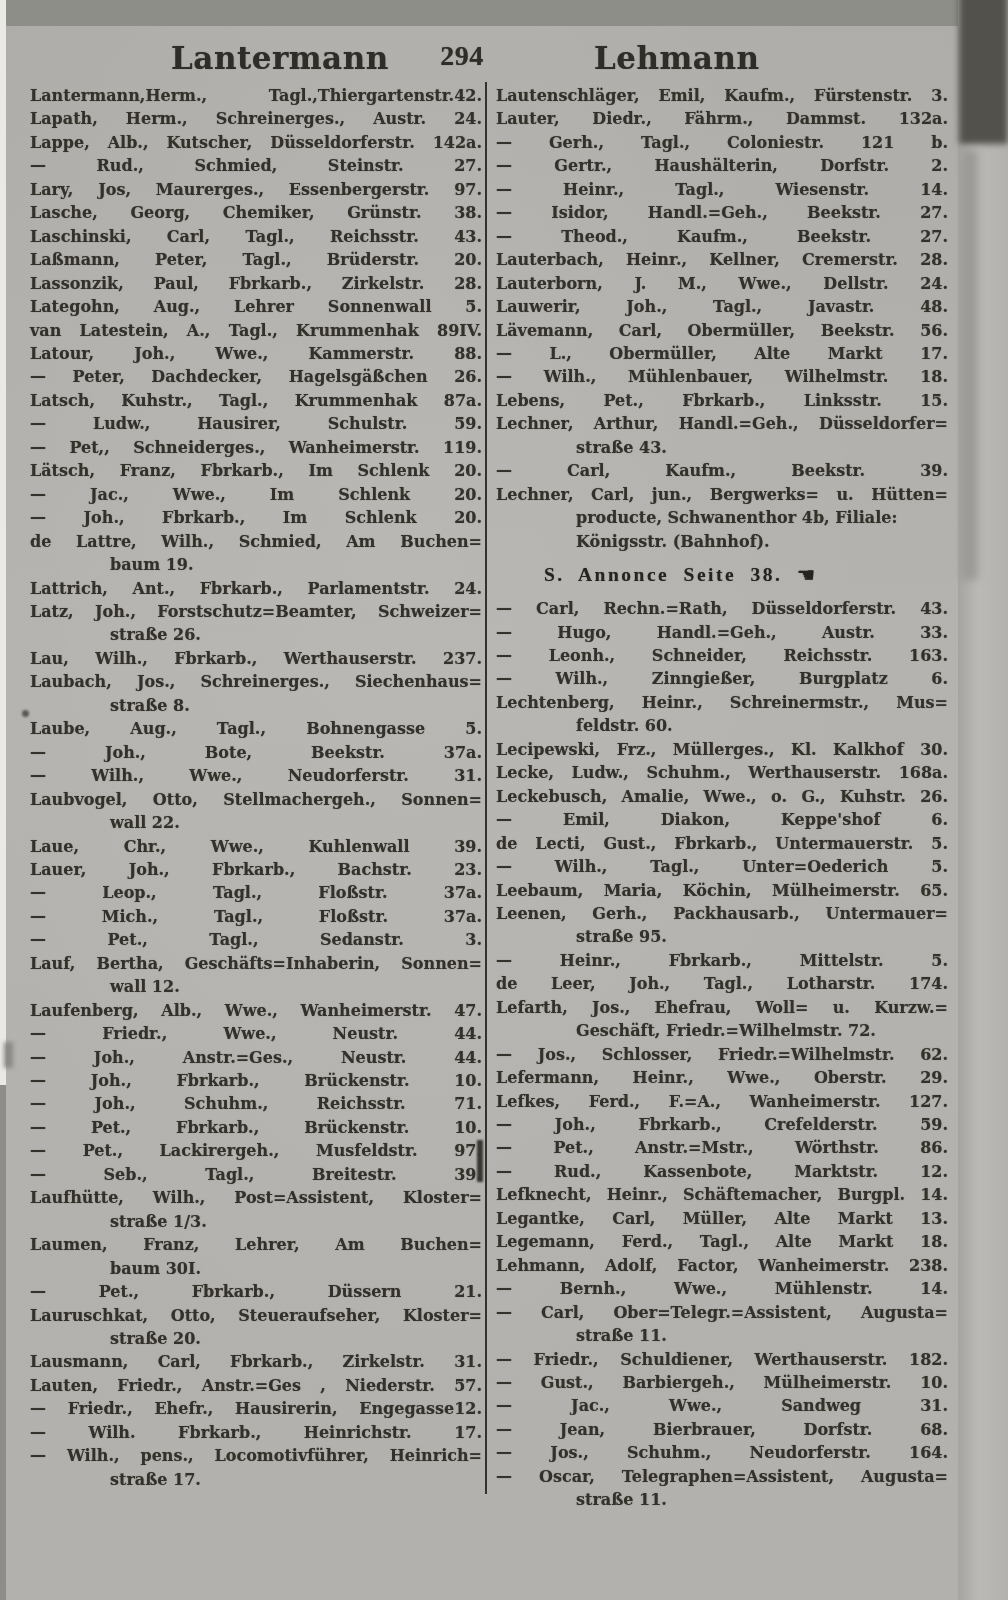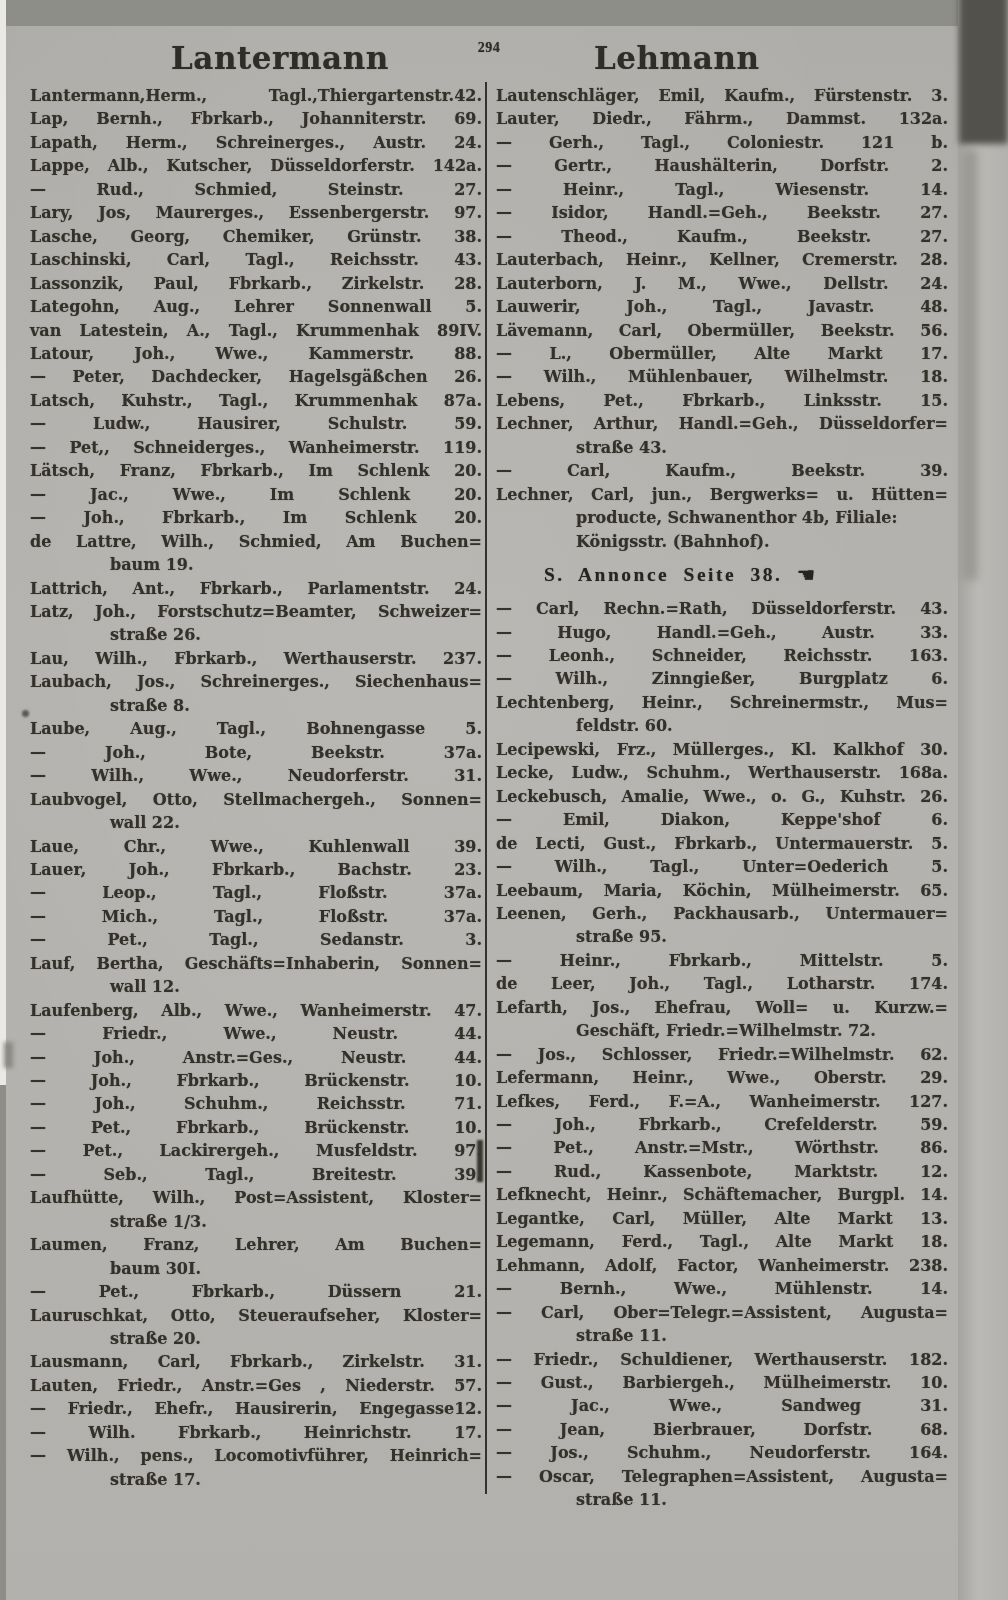--- a/index.html
+++ b/index.html
@@ -30,21 +30,21 @@
   .scan-speck-divider{position:absolute;left:477px;top:1140px;width:6px;height:42px;
     background:#38362f;filter:blur(1px);}
   
   .header{position:absolute;top:14px;left:0;width:100%;height:34px;}
   .hdr{
     position:absolute;font-weight:700;font-size:31px;color:#2f2d28;
     text-align:center;text-shadow:0 0 1px rgba(47,45,40,.6);
     letter-spacing:.5px;
   }
   .hdr-left{left:165px;width:160px;}
-  .hdr-num{left:443px;width:80px;font-size:14px;font-family:"Liberation Serif",serif;}
+  .hdr-num{left:416px;width:80px;font-size:28px;font-family:"Liberation Serif",serif;}
   .hdr-right{left:588px;width:140px;text-align:right;}
   
   .col{
     position:absolute;top:58px;width:452px;
     font-size:16px;font-weight:700;line-height:23.45px;color:#34312b;
     text-shadow:0 0 1px rgba(52,49,43,.5);
   }
   .col-left{left:24px;}
   .col-right{left:490px;}
   .divider{position:absolute;left:479px;top:56px;width:2px;height:1412px;background:#34322d;}
@@ -66,27 +66,27 @@
 
 <div class="page">
   <div class="header">
     <span class="hdr hdr-left">Lantermann</span>
     <span class="hdr hdr-num">294</span>
     <span class="hdr hdr-right">Lehmann</span>
   </div>
 
   <div class="col col-left" id="col-left">
       <div class="ln j">Lantermann,Herm., Tagl.,Thiergartenstr.42.</div>
-      <div class="ln j">Lap, Bernh., Fbrkarb., Johanniterstr. 69.</div>
       <div class="ln j">Lapath, Herm., Schreinerges., Austr. 24.</div>
       <div class="ln j">Lappe, Alb., Kutscher, Düsseldorferstr. 142a.</div>
       <div class="ln j">— Rud., Schmied, Steinstr. 27.</div>
       <div class="ln j">Lary, Jos, Maurerges., Essenbergerstr. 97.</div>
       <div class="ln j">Lasche, Georg, Chemiker, Grünstr. 38.</div>
       <div class="ln j">Laschinski, Carl, Tagl., Reichsstr. 43.</div>
+      <div class="ln j">Laßmann, Peter, Tagl., Brüderstr. 20.</div>
       <div class="ln j">Lassonzik, Paul, Fbrkarb., Zirkelstr. 28.</div>
       <div class="ln j">Lategohn, Aug., Lehrer Sonnenwall 5.</div>
       <div class="ln j">van Latestein, A., Tagl., Krummenhak 89IV.</div>
       <div class="ln j">Latour, Joh., Wwe., Kammerstr. 88.</div>
       <div class="ln j">— Peter, Dachdecker, Hagelsgäßchen 26.</div>
       <div class="ln j">Latsch, Kuhstr., Tagl., Krummenhak 87a.</div>
       <div class="ln j">— Ludw., Hausirer, Schulstr. 59.</div>
       <div class="ln j">— Pet,, Schneiderges., Wanheimerstr. 119.</div>
       <div class="ln j">Lätsch, Franz, Fbrkarb., Im Schlenk 20.</div>
       <div class="ln j">— Jac., Wwe., Im Schlenk 20.</div>

